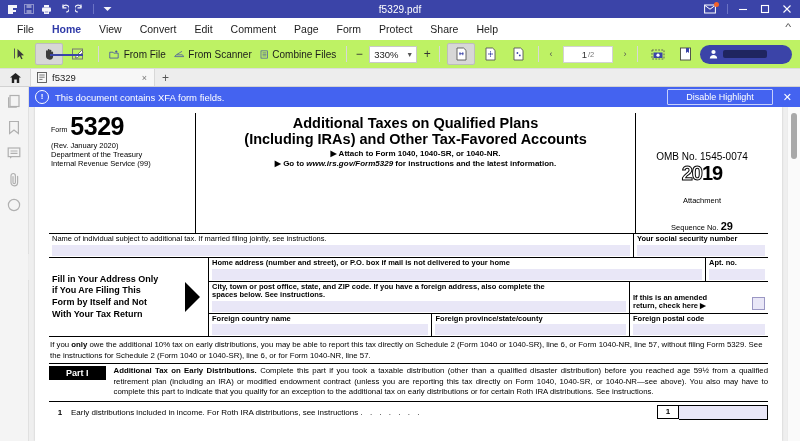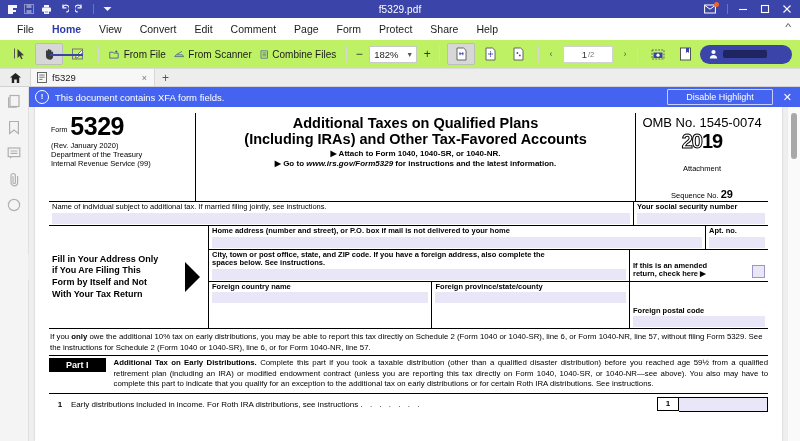--- a/index.html
+++ b/index.html
@@ -88,21 +88,21 @@
   .f-lbl{font-size:7px;}
   .f-num{font-size:25px;font-weight:bold;letter-spacing:-.5px;line-height:.95;display:inline-block;vertical-align:-3px;margin-left:3px;}
   .f-rev{font-size:7.5px;margin-top:2px;}
   .f-dept{font-size:7.5px;line-height:1.15;margin-top:1px;}
   .hdr-mid{flex:1;text-align:center;padding:2px 2px 0 2px;border-right:1.4px solid #000;}
   .h-t1{font-size:14.5px;font-weight:bold;line-height:1.12;}
   .h-t2{font-size:8px;font-weight:bold;margin-top:2px;}
   .h-t3{font-size:8px;font-weight:bold;margin-top:1px;}
   .h-t3 i{font-style:italic;}
   .hdr-right{width:128px;text-align:center;padding:2px 2px 1px 2px;}
-  .omb{font-size:13px;}
+  .omb{font-size:10px;margin-top:36px;}
   .yr{font-size:20px;font-weight:bold;line-height:1;margin-top:1px;letter-spacing:-1px;}
   .yr .hollow{color:#fff;-webkit-text-stroke:1px #000;}
   .att{font-size:7.5px;line-height:1.15;margin-top:14px;}
   .att b{font-size:11px;}
 
   .boxrow{display:flex;border-bottom:1px solid #000;}
   .cell{border-right:1px solid #000;padding:1px 3px;position:relative;}
   .cell:last-child{border-right:none;}
   .clab{font-size:7.5px;line-height:1.15;}
   .cfield{background:#e9e7f7;height:11px;margin-top:1px;}
@@ -253,21 +253,21 @@
           <rect x="1.5" y="1" width="10" height="11" fill="none" stroke="#3b44a8" stroke-width="1"></rect>
           <path d="M3.8 4h6M3.8 6.3h6M3.8 8.6h6" stroke="#3b44a8" stroke-width=".9"></path>
         </svg>
       <span class="lbl">Combine Files</span>
     </div>
     <div class="rsep"></div>
 
     <div class="zoombox">
       <span class="pm">−</span>
       <span class="zoominput">
-        <span>182%</span>
+        <span>330%</span>
         <span class="zoomcaret">▼</span>
       </span>
       <span class="pm">+</span>
     </div>
     <div class="rsep"></div>
 
     <div class="tool sel">
       <svg width="13" height="14" viewBox="0 0 13 14">
           <path d="M2 1h6.5L11 3.3V13H2z" fill="#fff" stroke="#555" stroke-width=".9"></path>
           <path d="M4.3 6.7h4.2M5 5.2v3M7.8 5.2v3" stroke="#3b44a8" stroke-width=".9"></path>
@@ -460,21 +460,21 @@
                 </div>
                 <div class="boxrow" style="border-bottom:none;">
                   <div class="cell" style="flex:1.25;">
                     <div class="clab">Foreign country name</div>
                     <div class="cfield"></div>
                   </div>
                   <div class="cell" style="flex:1.1;">
                     <div class="clab">Foreign province/state/county</div>
                     <div class="cfield"></div>
                   </div>
-                  <div class="cell" style="width:132px;margin-top:24px;">
+                  <div class="cell" style="width:132px;">
                     <div class="clab">Foreign postal code</div>
                     <div class="cfield"></div>
                   </div>
                 </div>
               </div>
             </div>
 
             <div class="note"><span>If you </span><b>only</b><span> owe the additional 10% tax on early distributions, you may be able to report this tax directly on Schedule 2 (Form 1040 or 1040-SR), line 6, or Form 1040-NR, line 57, without filing Form 5329. See the instructions for Schedule 2 (Form 1040 or 1040-SR), line 6, or for Form 1040-NR, line 57.</span></div>
 
             <div class="partrow">

